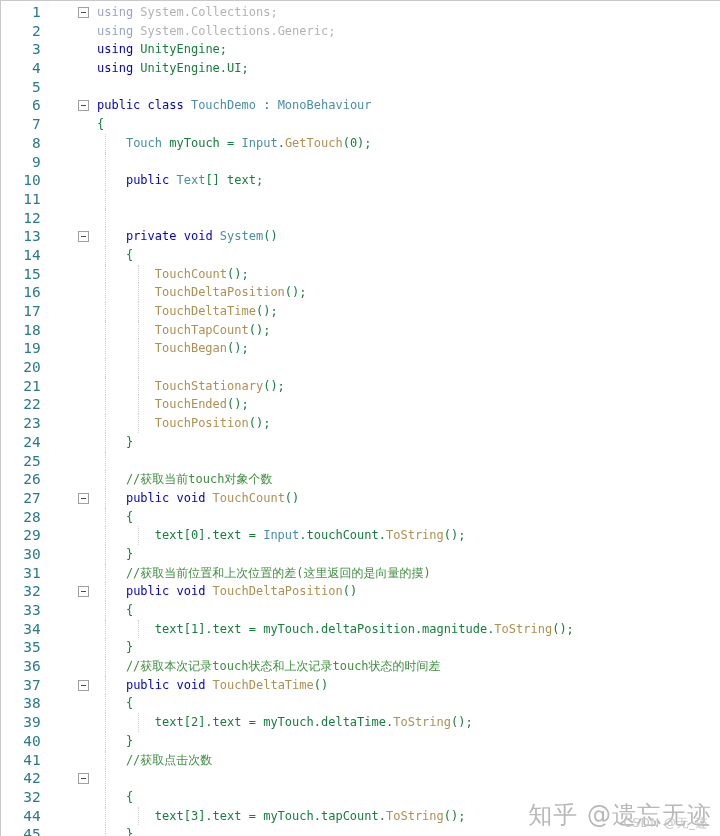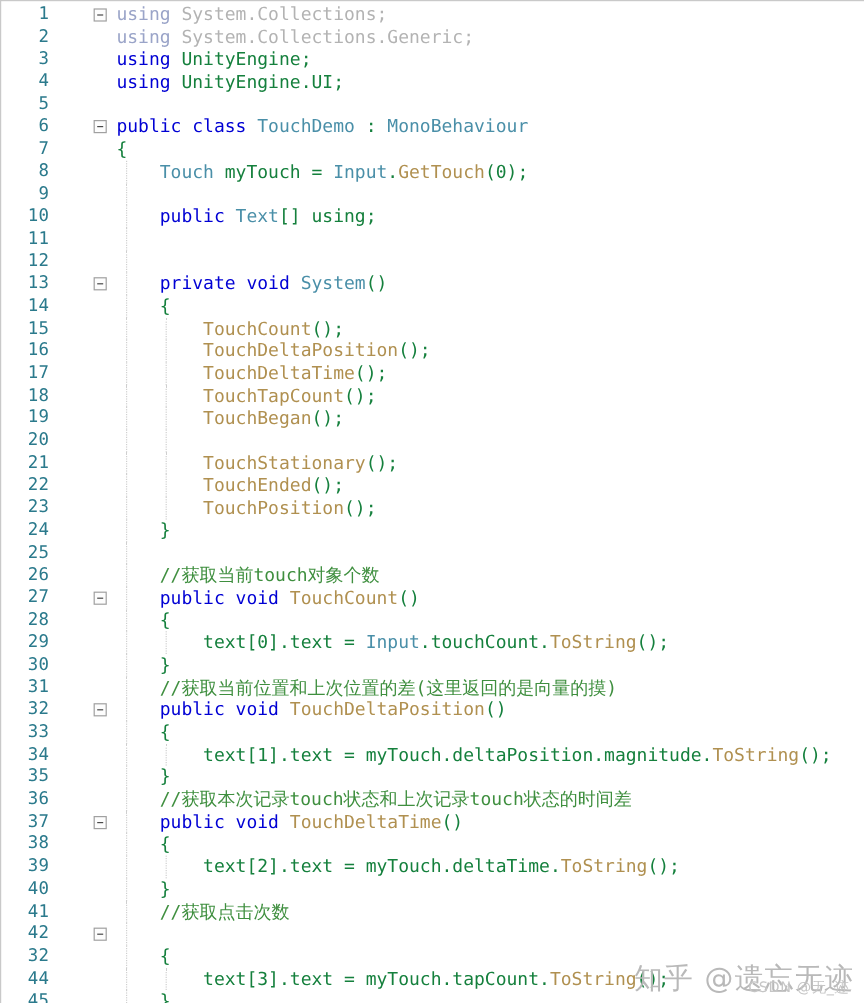--- a/index.html
+++ b/index.html
@@ -90,21 +90,21 @@
     width: 0px;
     height: 18.7px;
     border-left: 1px dotted #cfcfcf;
   }
 
   .text {
     position: absolute;
     left: 96px;
     top: 0;
     white-space: pre;
-    font-size: 15px;
+    font-size: 12px;
     font-family: "DejaVu Sans Mono", "Liberation Mono", monospace;
   }
 
   
   .kw        { color: #0000d4; }           
   .kw-dim    { color: #9aa4c8; }           
   .type      { color: #4a8fa8; }           
   .type-dim  { color: #b3b3b3; }           
   .method    { color: #b09050; }           
   .plain     { color: #15803d; }           
@@ -145,21 +145,21 @@
   <div class="code-area" id="code-area">
       <div class="code-line"><span class="gutter-num">1</span><span class="fold-slot"><span class="fold-box"></span></span><span class="text"><span class="kw-dim">using </span><span class="type-dim">System.Collections;</span></span></div>
       <div class="code-line"><span class="gutter-num">2</span><span class="fold-slot"></span><span class="text"><span class="kw-dim">using </span><span class="type-dim">System.Collections.Generic;</span></span></div>
       <div class="code-line"><span class="gutter-num">3</span><span class="fold-slot"></span><span class="text"><span class="kw">using </span><span class="plain">UnityEngine;</span></span></div>
       <div class="code-line"><span class="gutter-num">4</span><span class="fold-slot"></span><span class="text"><span class="kw">using </span><span class="plain">UnityEngine.UI;</span></span></div>
       <div class="code-line"><span class="gutter-num">5</span><span class="fold-slot"></span><span class="text"></span></div>
       <div class="code-line"><span class="gutter-num">6</span><span class="fold-slot"><span class="fold-box"></span></span><span class="text"><span class="kw">public class </span><span class="type">TouchDemo</span><span class="plain"> : </span><span class="type">MonoBehaviour</span></span></div>
       <div class="code-line"><span class="gutter-num">7</span><span class="fold-slot"></span><span class="text"><span class="plain">{</span></span></div>
       <div class="code-line"><span class="gutter-num">8</span><span class="fold-slot"></span><span class="guide" style="left: 104px;"></span><span class="text"><span class="plain">    </span><span class="type">Touch</span><span class="plain"> myTouch = </span><span class="type">Input</span><span class="plain">.</span><span class="method">GetTouch</span><span class="plain">(0);</span></span></div>
       <div class="code-line"><span class="gutter-num">9</span><span class="fold-slot"></span><span class="guide" style="left: 104px;"></span><span class="text"></span></div>
-      <div class="code-line"><span class="gutter-num">10</span><span class="fold-slot"></span><span class="guide" style="left: 104px;"></span><span class="text"><span class="plain">    </span><span class="kw">public </span><span class="type">Text</span><span class="plain">[] using;</span></span></div>
+      <div class="code-line"><span class="gutter-num">10</span><span class="fold-slot"></span><span class="guide" style="left: 104px;"></span><span class="text"><span class="plain">    </span><span class="kw">public </span><span class="type">Text</span><span class="plain">[] text;</span></span></div>
       <div class="code-line"><span class="gutter-num">11</span><span class="fold-slot"></span><span class="guide" style="left: 104px;"></span><span class="text"></span></div>
       <div class="code-line"><span class="gutter-num">12</span><span class="fold-slot"></span><span class="guide" style="left: 104px;"></span><span class="text"></span></div>
       <div class="code-line"><span class="gutter-num">13</span><span class="fold-slot"><span class="fold-box"></span></span><span class="guide" style="left: 104px;"></span><span class="text"><span class="plain">    </span><span class="kw">private void </span><span class="type">System</span><span class="plain">()</span></span></div>
       <div class="code-line"><span class="gutter-num">14</span><span class="fold-slot"></span><span class="guide" style="left: 104px;"></span><span class="text"><span class="plain">    {</span></span></div>
       <div class="code-line"><span class="gutter-num">15</span><span class="fold-slot"></span><span class="guide" style="left: 104px;"></span><span class="guide" style="left: 137px;"></span><span class="text"><span class="plain">        </span><span class="method">TouchCount</span><span class="plain">();</span></span></div>
       <div class="code-line"><span class="gutter-num">16</span><span class="fold-slot"></span><span class="guide" style="left: 104px;"></span><span class="guide" style="left: 137px;"></span><span class="text"><span class="plain">        </span><span class="method">TouchDeltaPosition</span><span class="plain">();</span></span></div>
       <div class="code-line"><span class="gutter-num">17</span><span class="fold-slot"></span><span class="guide" style="left: 104px;"></span><span class="guide" style="left: 137px;"></span><span class="text"><span class="plain">        </span><span class="method">TouchDeltaTime</span><span class="plain">();</span></span></div>
       <div class="code-line"><span class="gutter-num">18</span><span class="fold-slot"></span><span class="guide" style="left: 104px;"></span><span class="guide" style="left: 137px;"></span><span class="text"><span class="plain">        </span><span class="method">TouchTapCount</span><span class="plain">();</span></span></div>
       <div class="code-line"><span class="gutter-num">19</span><span class="fold-slot"></span><span class="guide" style="left: 104px;"></span><span class="guide" style="left: 137px;"></span><span class="text"><span class="plain">        </span><span class="method">TouchBegan</span><span class="plain">();</span></span></div>
       <div class="code-line"><span class="gutter-num">20</span><span class="fold-slot"></span><span class="guide" style="left: 104px;"></span><span class="guide" style="left: 137px;"></span></div>

